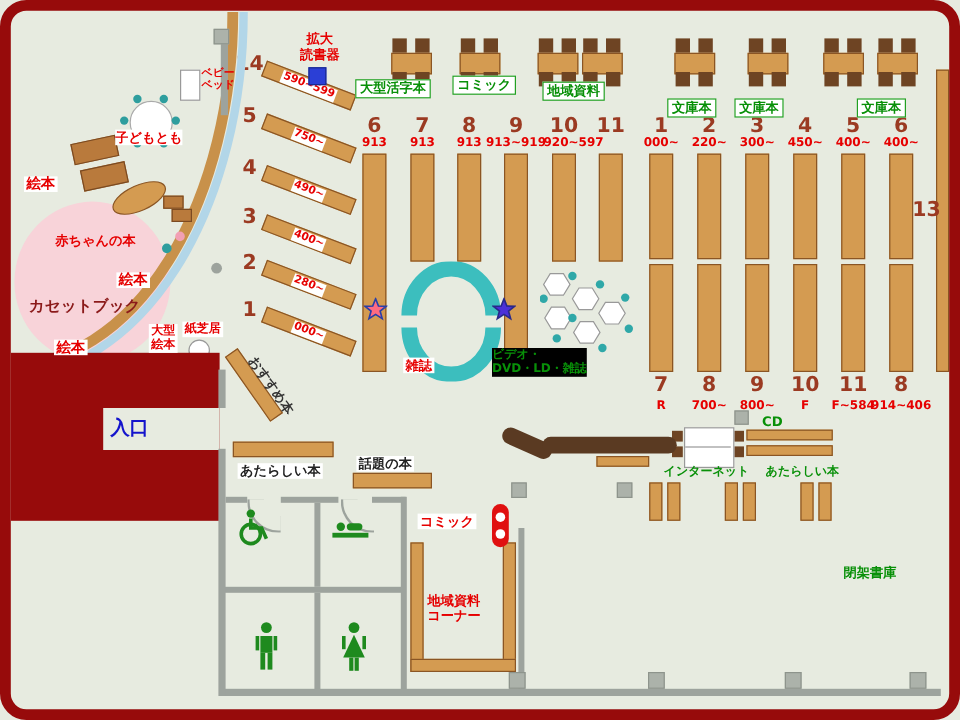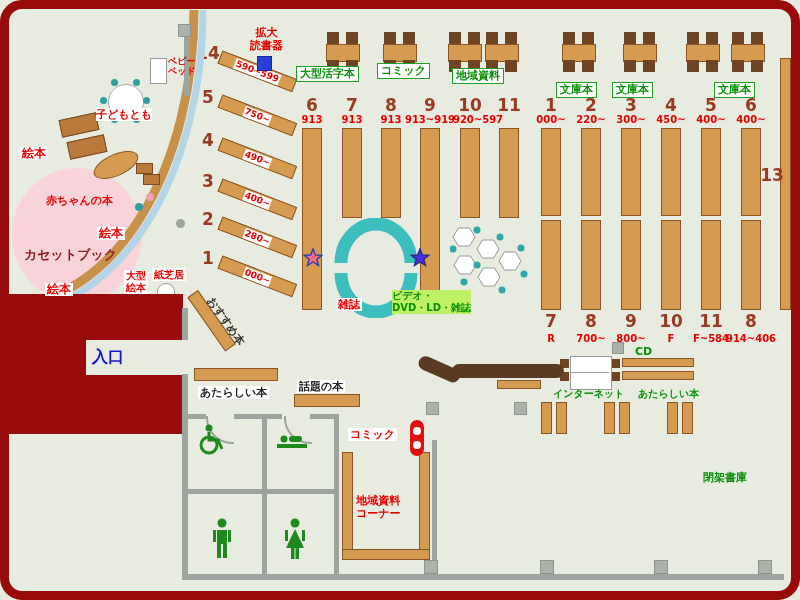--- a/index.html
+++ b/index.html
@@ -229,21 +229,21 @@
   </svg>
   <div class="red-lbl" style="left:336px;top:298px">雑誌</div>
 
   <svg class="abs" style="left:303px;top:248px;z-index:25" width="20" height="20" viewBox="0 0 20 20">
     <polygon points="10,1 12.4,7 18.8,7.3 13.8,11.3 15.5,17.5 10,14 4.5,17.5 6.2,11.3 1.2,7.3 7.6,7" fill="#FF6B81" stroke="#2A3FA8" stroke-width="1.4"></polygon>
   </svg>
   <svg class="abs" style="left:410px;top:248px;z-index:25" width="20" height="20" viewBox="0 0 20 20">
     <polygon points="10,1 12.4,7 18.8,7.3 13.8,11.3 15.5,17.5 10,14 4.5,17.5 6.2,11.3 1.2,7.3 7.6,7" fill="#4B2FD8" stroke="#28288A" stroke-width="1.4"></polygon>
   </svg>
 
-  <div class="green-txt" style="left:392px;top:290px;background:#bef264"><span>ビデオ・</span><br><span>DVD・LD・雑誌</span></div>
+  <div class="green-txt" style="left:410px;top:290px;background:#000000"><span>ビデオ・</span><br><span>DVD・LD・雑誌</span></div>
 
   <svg class="abs" style="left:450px;top:224px;z-index:8" width="78" height="76" viewBox="0 0 78 76">
     <g fill="#FFF" stroke="#999" stroke-width="1">
       <polygon points="8.5,4 19.5,4 25,13 19.5,22 8.5,22 3,13"></polygon>
       <polygon points="32.5,16 43.5,16 49,25 43.5,34 32.5,34 27,25"></polygon>
       <polygon points="9.5,32 20.5,32 26,41 20.5,50 9.5,50 4,41"></polygon>
       <polygon points="33.5,44 44.5,44 50,53 44.5,62 33.5,62 28,53"></polygon>
       <polygon points="54.5,28 65.5,28 71,37 65.5,46 54.5,46 49,37"></polygon>
     </g>
     <g fill="#2FA8A8">

